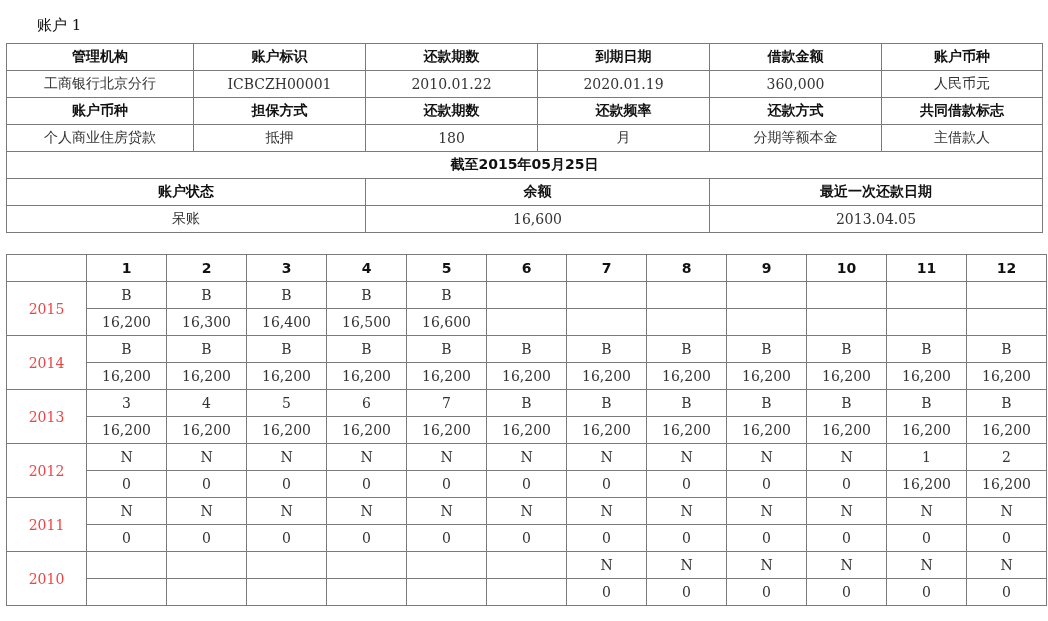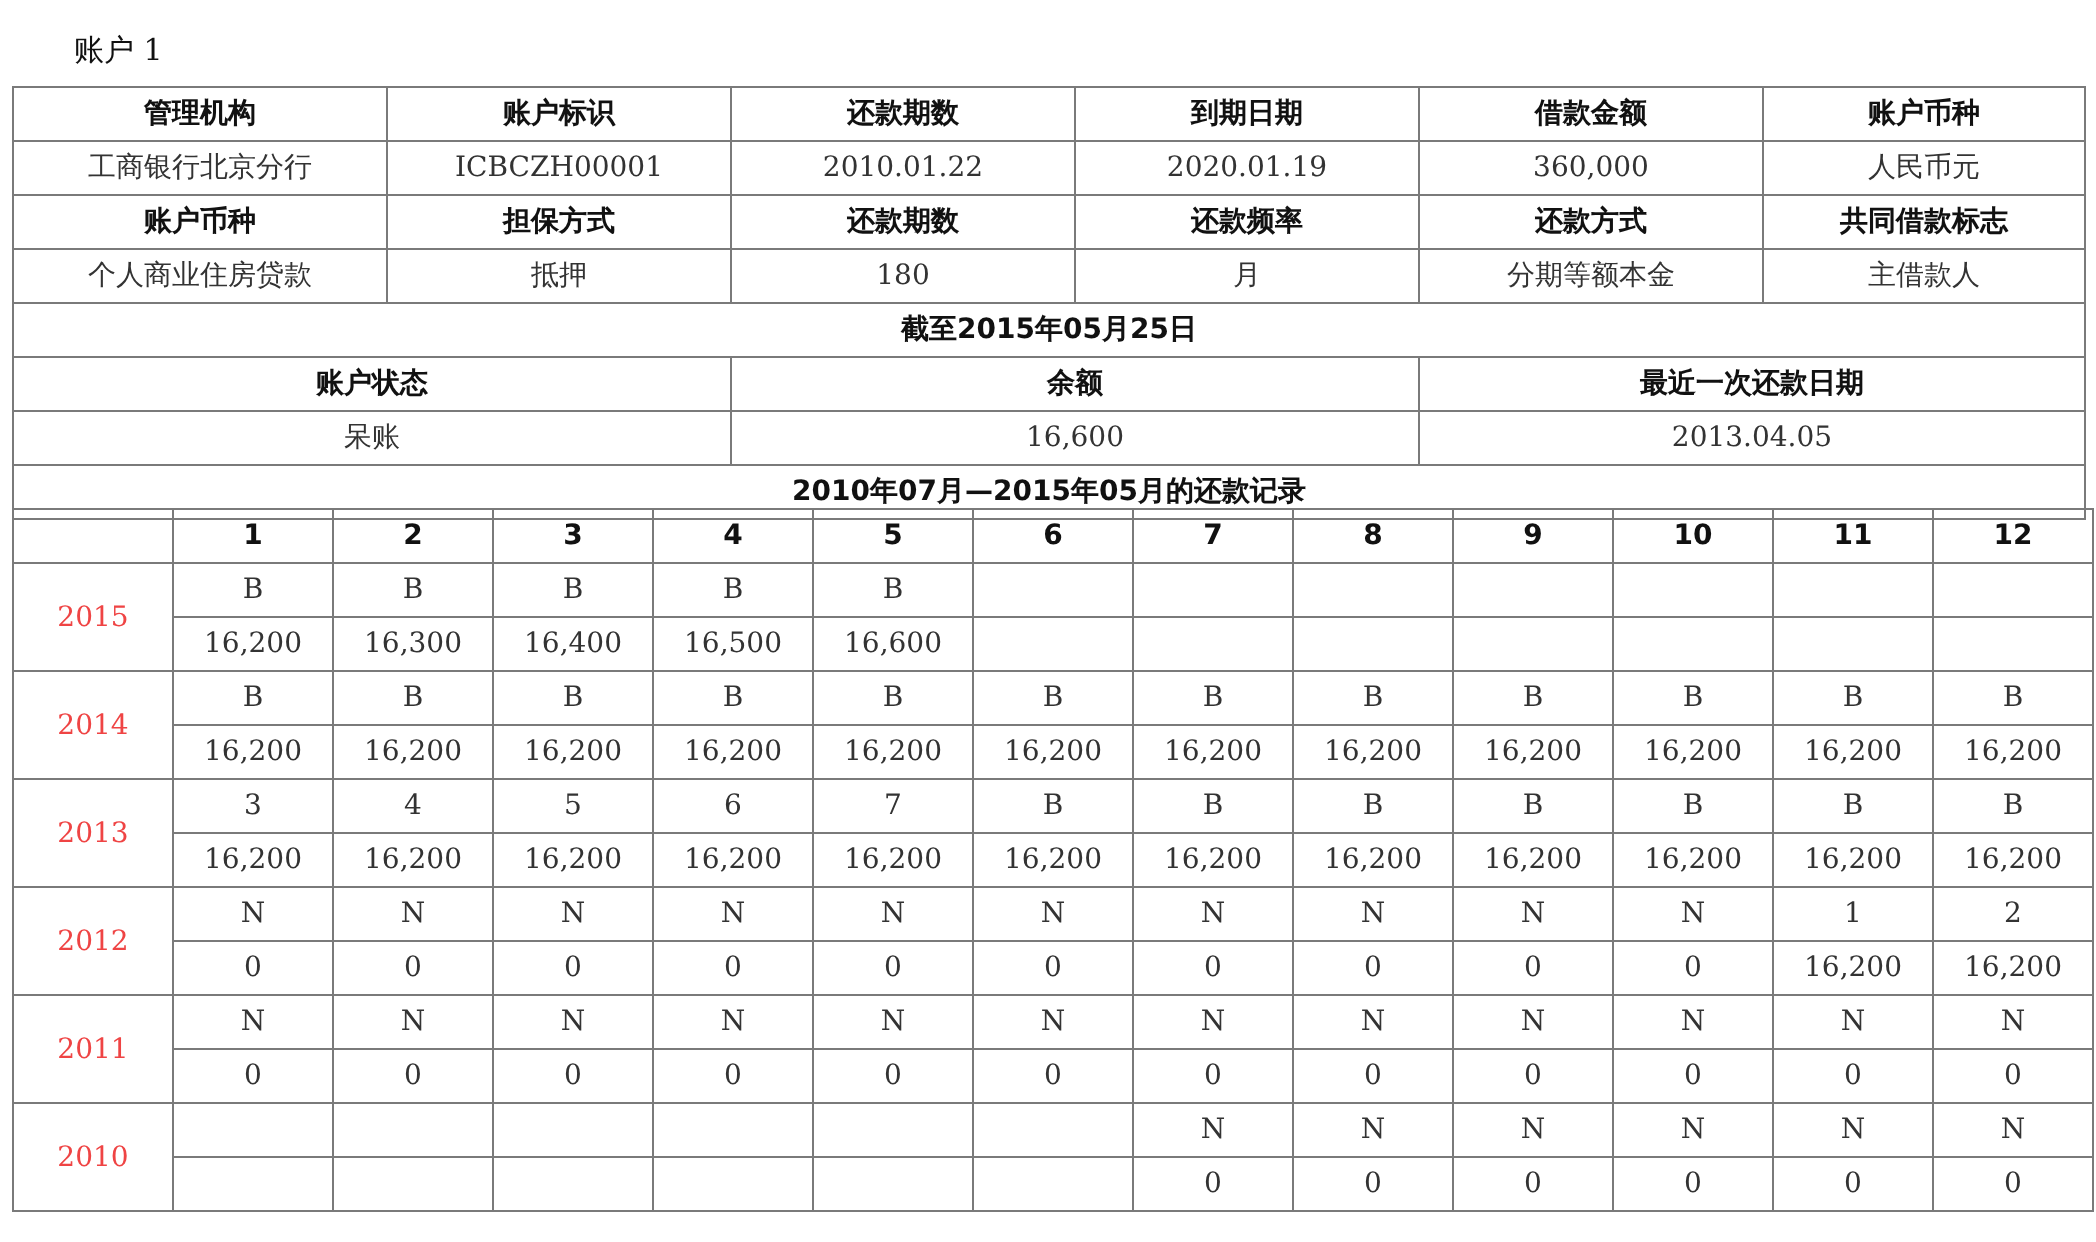--- a/index.html
+++ b/index.html
@@ -71,23 +71,20 @@
   <tr>
     <td colspan="2" class="h">账户状态</td>
     <td colspan="2" class="h">余额</td>
     <td colspan="2" class="h">最近一次还款日期</td>
   </tr>
   <tr>
     <td colspan="2" class="v">呆账</td>
     <td colspan="2" class="v">16,600</td>
     <td colspan="2" class="v">2013.04.05</td>
   </tr>
-  <tr>
-    <td colspan="6" class="banner">2010年07月—2015年05月的还款记录</td>
-  </tr>
 </tbody>
   </table>
 
 <table class="rec" id="rec" style="top:254px;">
   <colgroup>
     <col style="width:80px">
     <col style="width:80px">
       <col style="width:80px">
       <col style="width:80px">
       <col style="width:80px">

